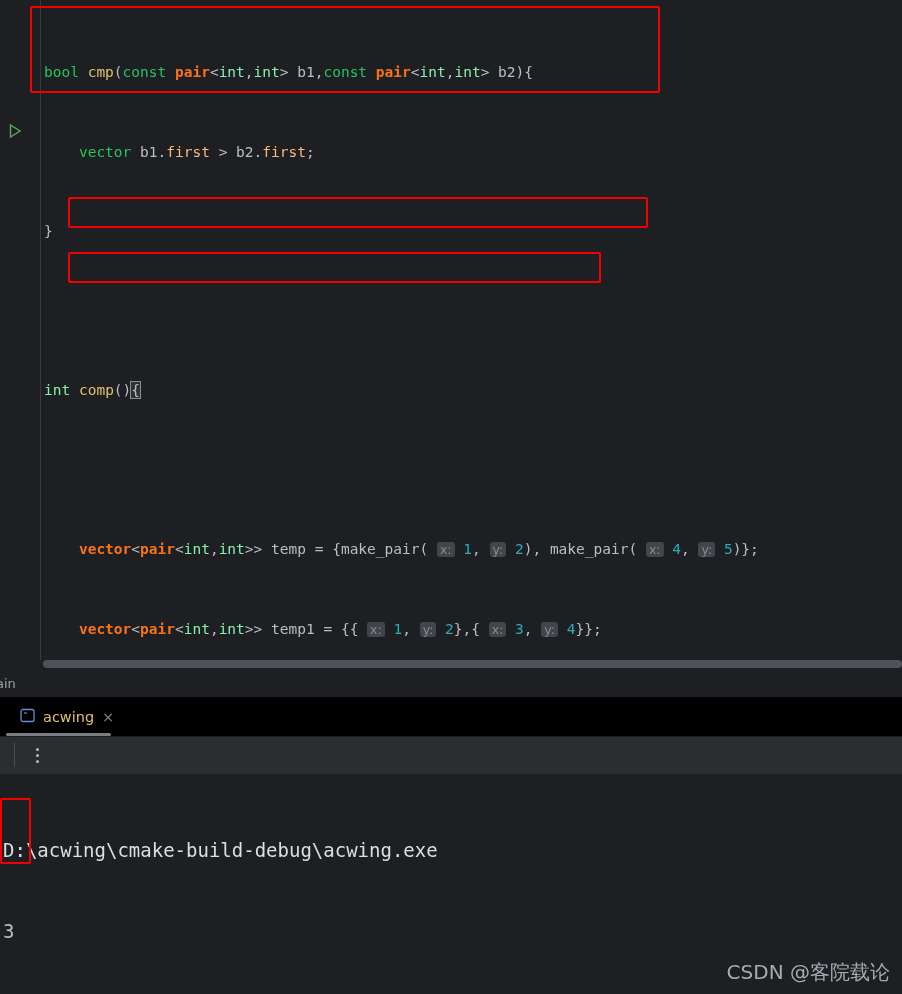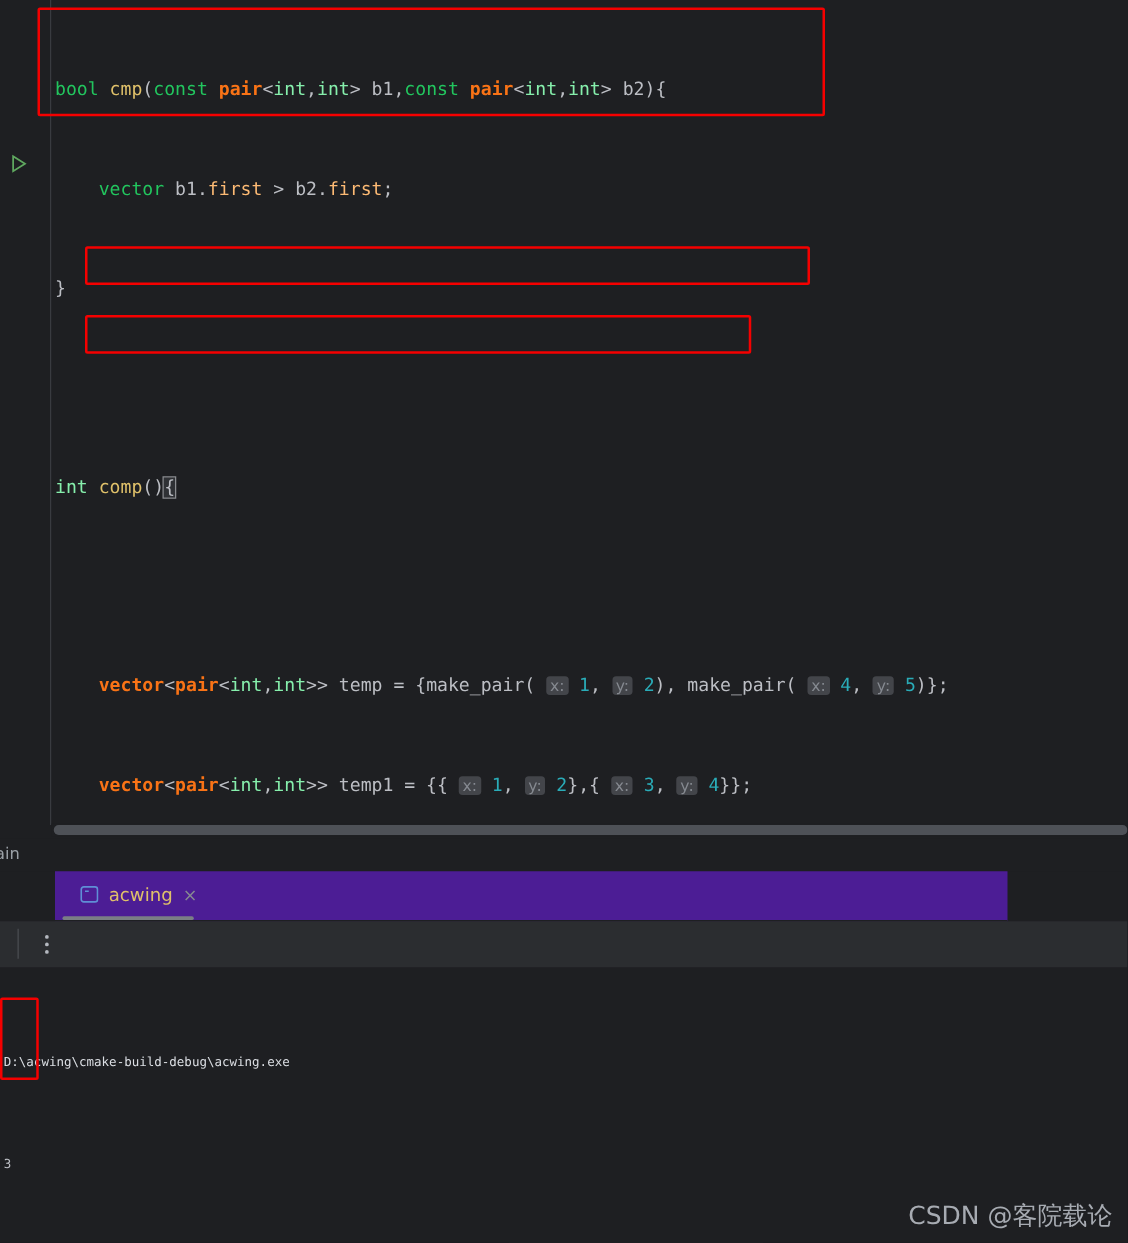--- a/index.html
+++ b/index.html
@@ -66,40 +66,40 @@
     position: absolute; left: 0; top: 671px; width: 902px; height: 26px;
     background: #1e1f22; color: #bcbec4;
     font-family: "DejaVu Sans", sans-serif; font-size: 13px;
     padding-left: 0px; line-height: 26px;
   }
   .breadcrumb span { margin-left: -4px; color: #9aa0a6; }
 
   
   .runpanel { position: absolute; left: 0; top: 697px; width: 902px; height: 297px; background: #1e1f22; }
   .tabbar {
-    position: absolute; left: 0; top: 0; width: 762px; height: 40px;
-    background: #4c1d95; border-bottom: 1px solid #1e1f22; margin-left: 44px;
+    position: absolute; left: 0; top: 0; width: 902px; height: 40px;
+    background: #000000; border-bottom: 1px solid #1e1f22;
   }
   .tab {
     position: absolute; left: 10px; top: 0; height: 40px;
     display: flex; align-items: center; gap: 8px; padding: 0 10px;
   }
   .tab-underline { position: absolute; left: 6px; top: 36px; width: 105px; height: 3px; background: #7a7e85; border-radius: 2px; }
   .tab-label { color: #dfc06a; font-family: "DejaVu Sans", sans-serif; font-size: 14.5px; }
   .tab-close { color: #878a91; font-size: 14px; font-family: "DejaVu Sans", sans-serif; cursor: pointer; }
 
   .toolstrip { position: absolute; left: 0; top: 40px; width: 902px; height: 37px; background: #2b2d30; }
   .toolstrip .sep { position: absolute; left: 14px; top: 6px; width: 1px; height: 24px; background: #4b4d51; }
   .dots { position: absolute; left: 36px; top: 11px; width: 4px; height: 16px; }
   .dots i { display: block; width: 3px; height: 3px; border-radius: 50%; background: #b4b8bf; margin-bottom: 3px; }
 
   .console {
     position: absolute; left: 0; top: 77px; width: 902px; height: 220px;
     background: #1e1f22; color: #bcbec4;
-    font-family: "DejaVu Sans Mono", monospace; font-size: 10px;
+    font-family: "DejaVu Sans Mono", monospace; font-size: 19px;
     line-height: 27px; padding: 9px 0 0 3px; white-space: pre;
   }
   .console .path { color: #dcdfe4; }
 
   .watermark {
     position: absolute; right: 12px; bottom: 8px;
     color: #a7abb2; font-size: 20px;
     font-family: "DejaVu Sans", sans-serif;
   }
 </style>

